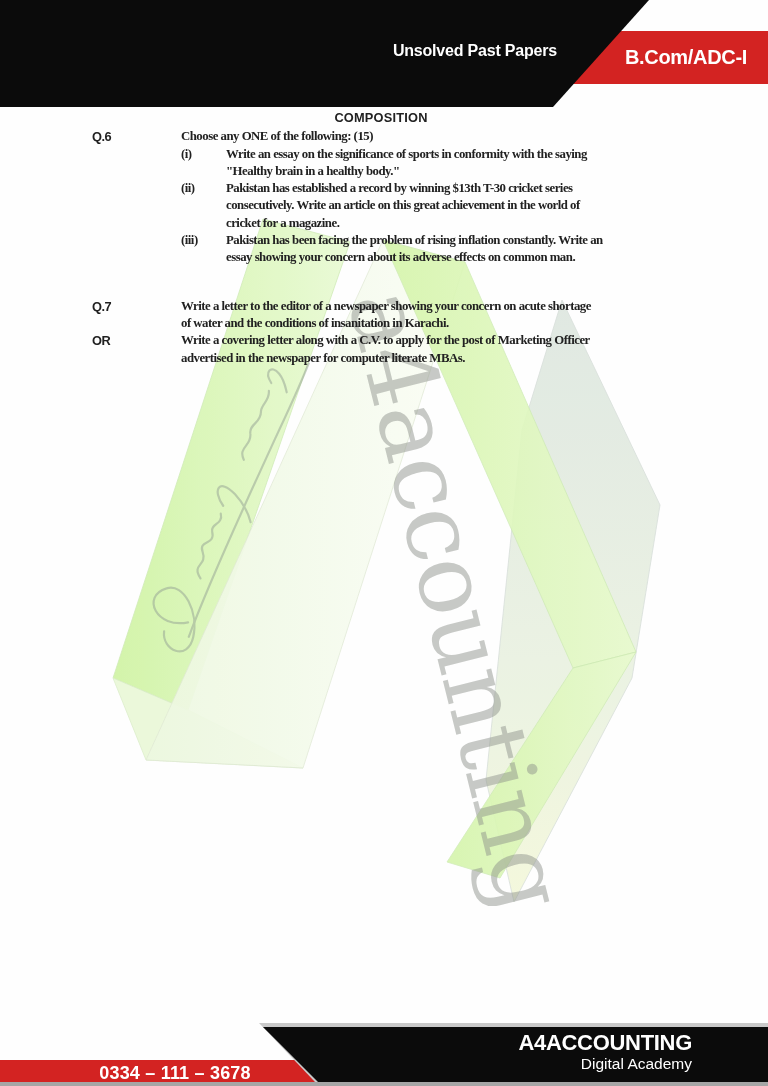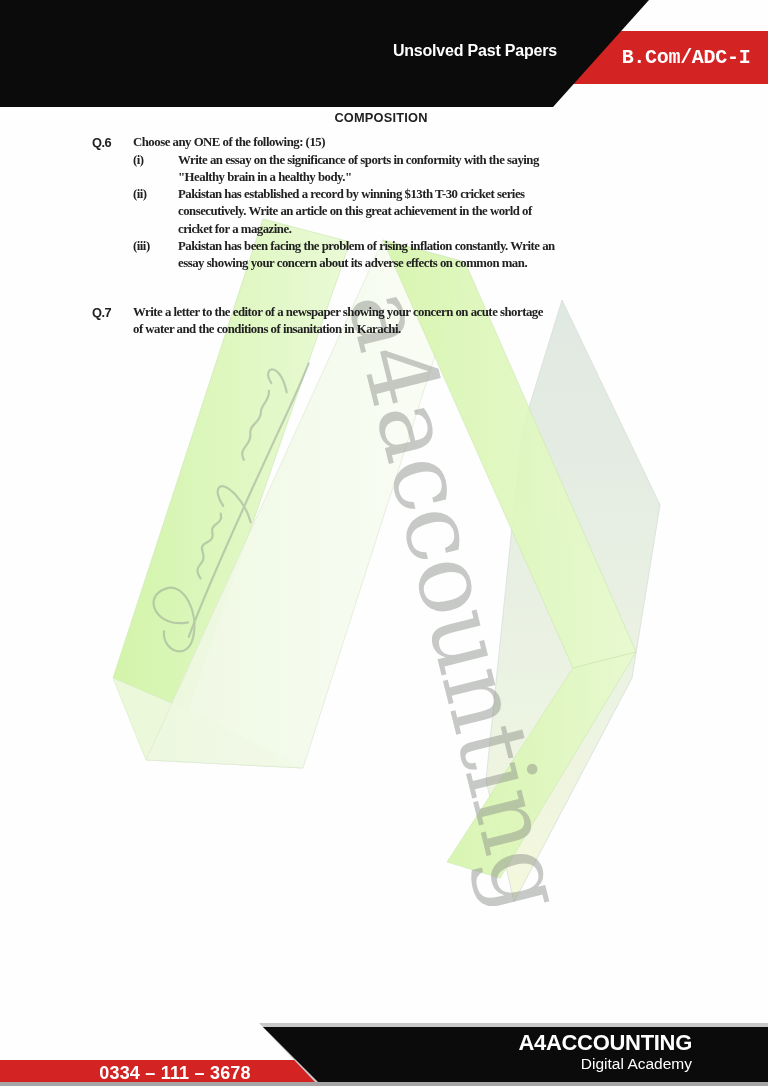--- a/index.html
+++ b/index.html
@@ -6,21 +6,21 @@
   .page {
     position:relative; width:768px; height:1086px; margin:0 auto;
     background:#fefefe; overflow:hidden;
     font-family:"Liberation Sans", sans-serif;
   }
 
   
   .header-red {
     position:absolute; left:570px; top:31px; width:198px; height:53px;
     background:#d32322; z-index:3;
-    display:flex; align-items:center; justify-content:center; padding-left:34px; box-sizing:border-box;font-family:Liberation Mono, monospace;
+    display:flex; align-items:center; justify-content:center; padding-left:34px; box-sizing:border-box;
   }
   .badge-text { color:#fff; font-size:20px; font-weight:bold; letter-spacing:-0.3px; }
   .header-black {
     position:absolute; left:0; top:0; width:768px; height:107px;
     background:#0b0b0b; z-index:4;
     clip-path:polygon(0 0, 649px 0, 553px 107px, 0 107px);
   }
   .header-titles {
     position:absolute; top:26px; right:211px; z-index:5;
     text-align:right; color:#fff;
@@ -29,22 +29,22 @@
   .header-subtitle { font-size:16px; font-weight:bold; letter-spacing:-0.2px; line-height:20px; margin-top:15px; }
 
   
   .wm { position:absolute; left:0; top:0; z-index:1; }
 
   
   .content {
     position:absolute; left:92px; top:109px; width:578px; z-index:2;
     color:#212121; font-size:12.8px; font-weight:bold; letter-spacing:-0.5px; line-height:17.3px;
   }
-  .section-heading { text-align:center; margin-bottom:8px; letter-spacing:0.2px; }
-  .qrow { display:flex; }
+  .section-heading { text-align:center; margin-bottom:2px; letter-spacing:0.2px; }
+  .qrow { display:flex;gap:48px; }
   .qrow.gap { margin-top:31px; }
   .qlabel { width:41px; flex:none; }
   .qbody { flex:1;font-family:Liberation Serif, serif; }
   .subrow { display:flex; }
   .sublabel { width:45px; flex:none; }
   .subtext { flex:1; }
   .lines { white-space:pre-line; }
 
   
   .footer-red {
@@ -158,20 +158,25 @@
         </div>
       </div>
     </div>
 
     <div class="qrow gap">
       <div class="qlabel">Q.7</div>
       <div class="qbody lines">Write a letter to the editor of a newspaper showing your concern on acute shortage
 of water and the conditions of insanitation in Karachi.</div>
     </div>
 
+    <div class="qrow">
+      <div class="qlabel">OR</div>
+      <div class="qbody lines">Write a covering letter along with a C.V. to apply for the post of Marketing Officer
+advertised in the newspaper for computer literate MBAs.</div>
+    </div>
   </div>
 
   <div class="footer-red"></div>
   <div class="footer-gray-edge"></div>
   <div class="footer-black"></div>
   <div class="footer-phone">0334 – 111 – 3678</div>
   <div class="footer-brand">
     <div class="footer-brand-name">A4ACCOUNTING</div>
     <div class="footer-tagline">Digital Academy</div>
   </div>

